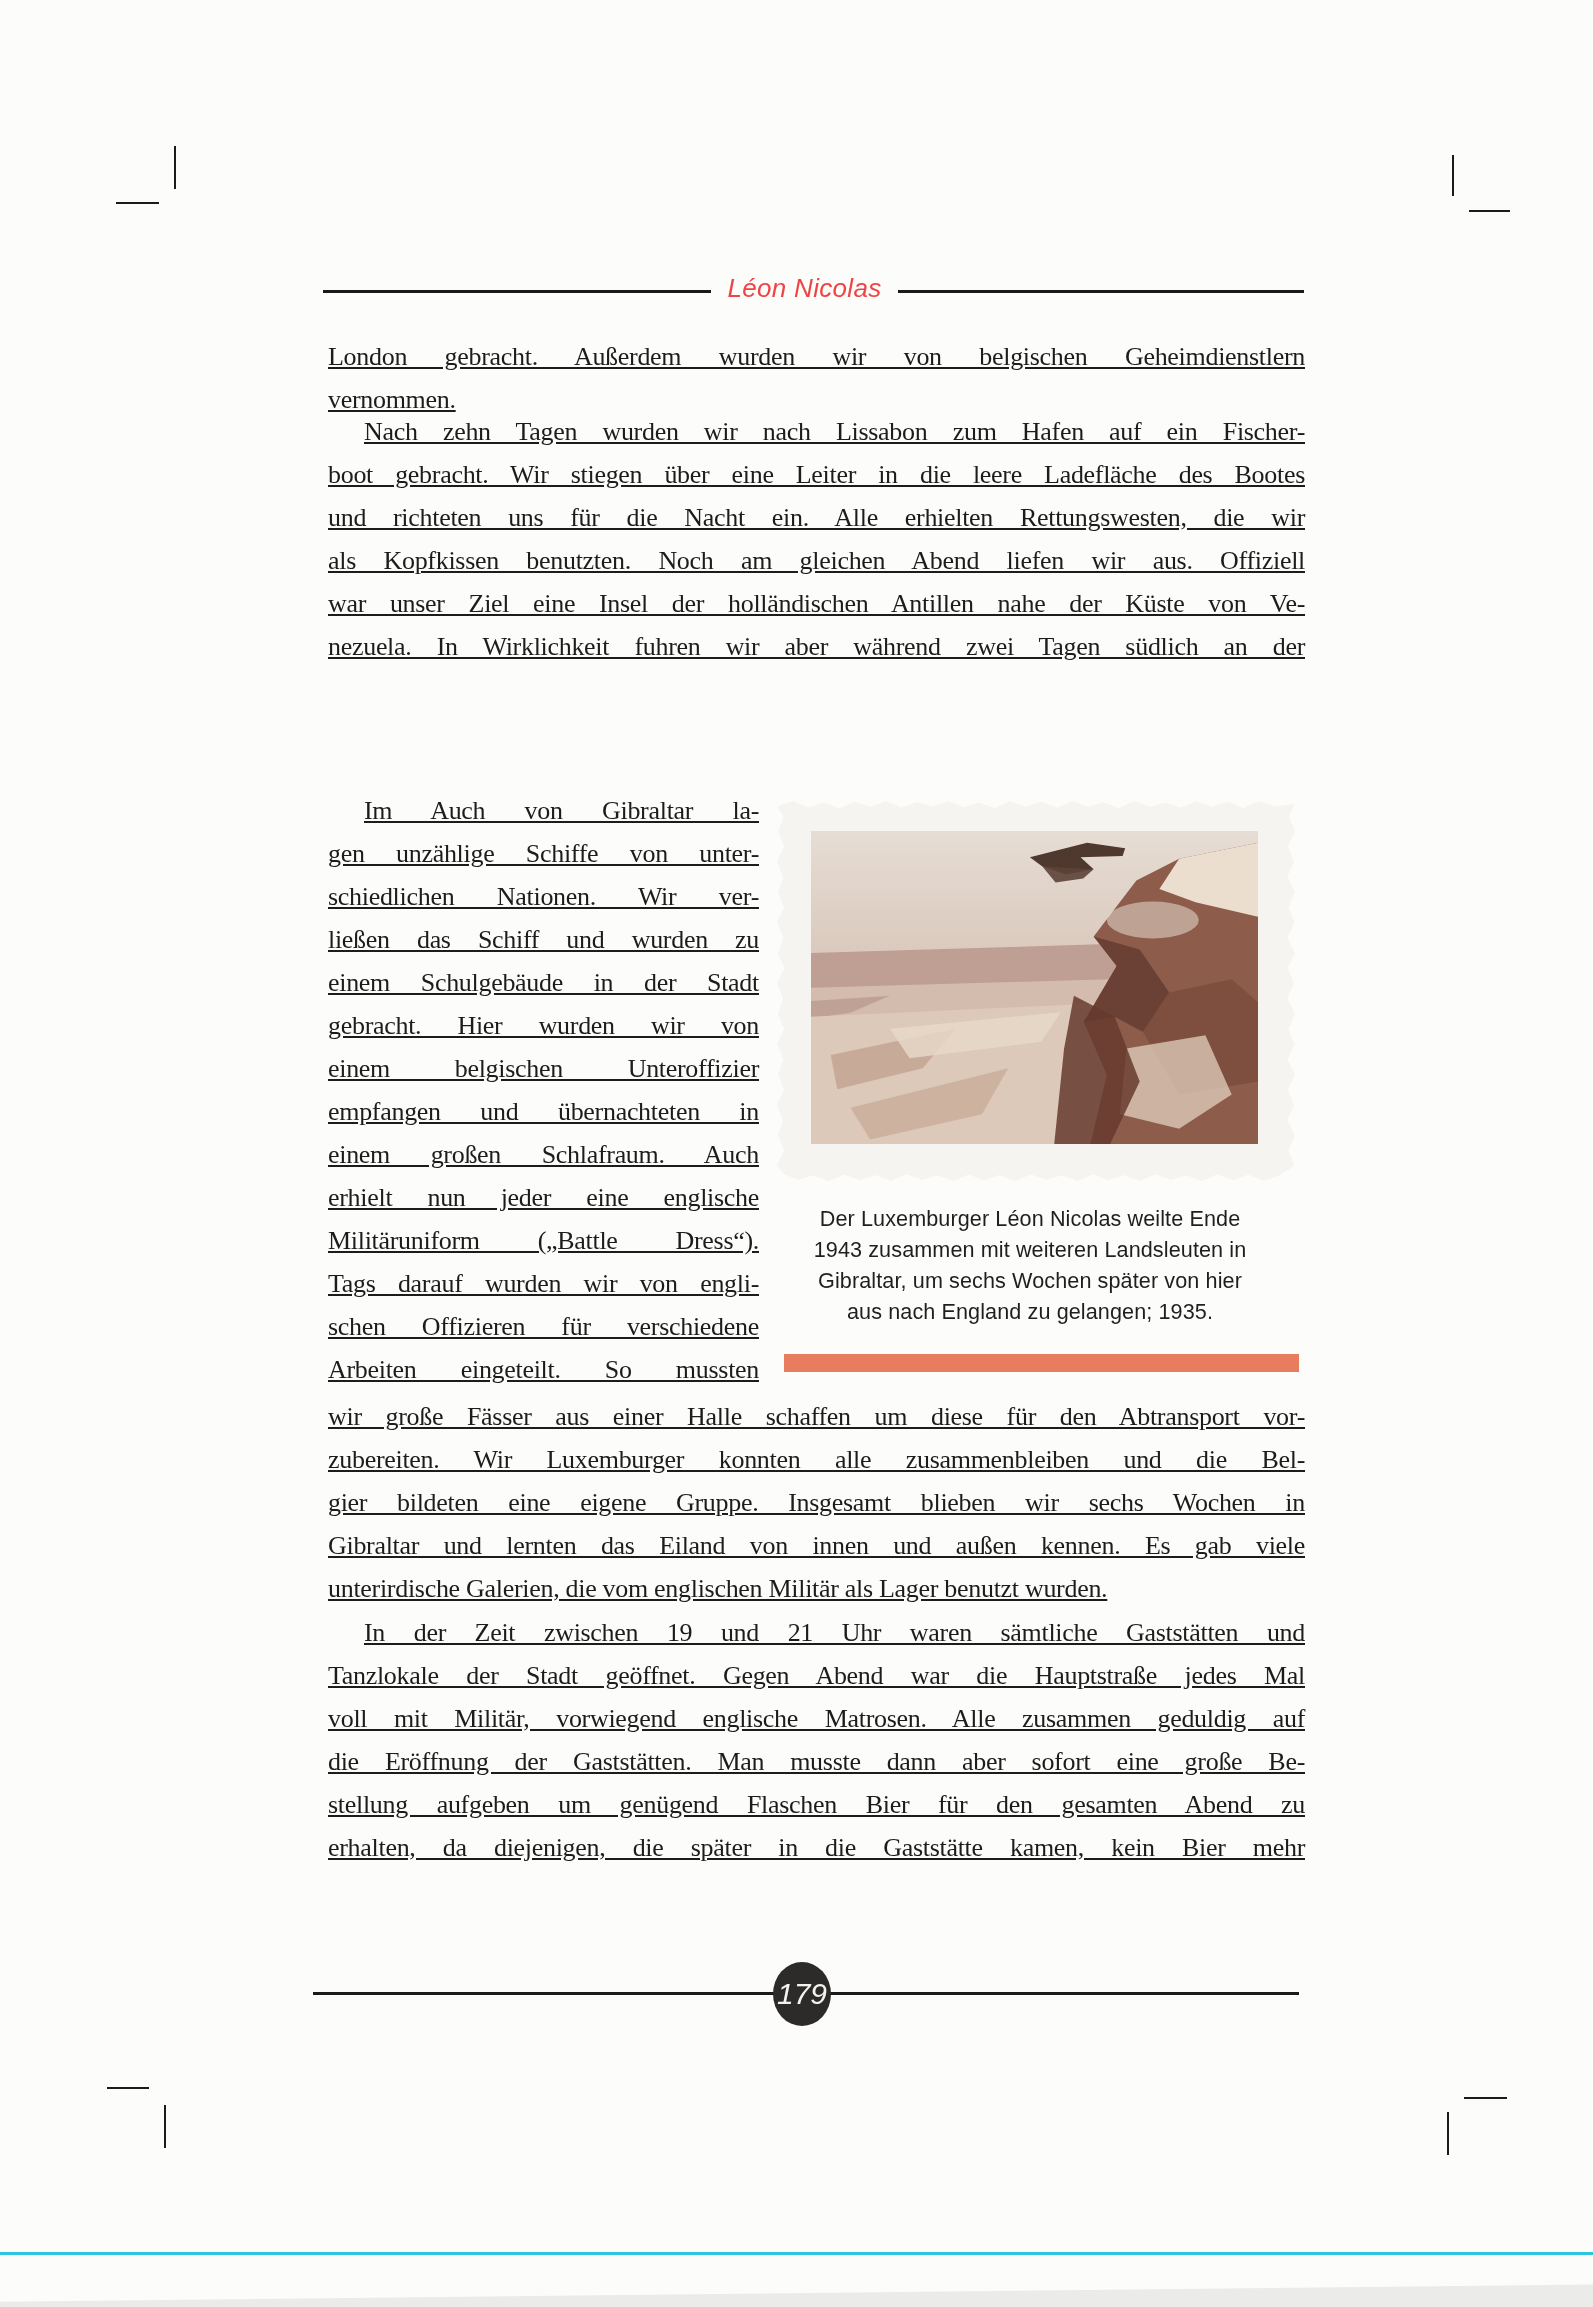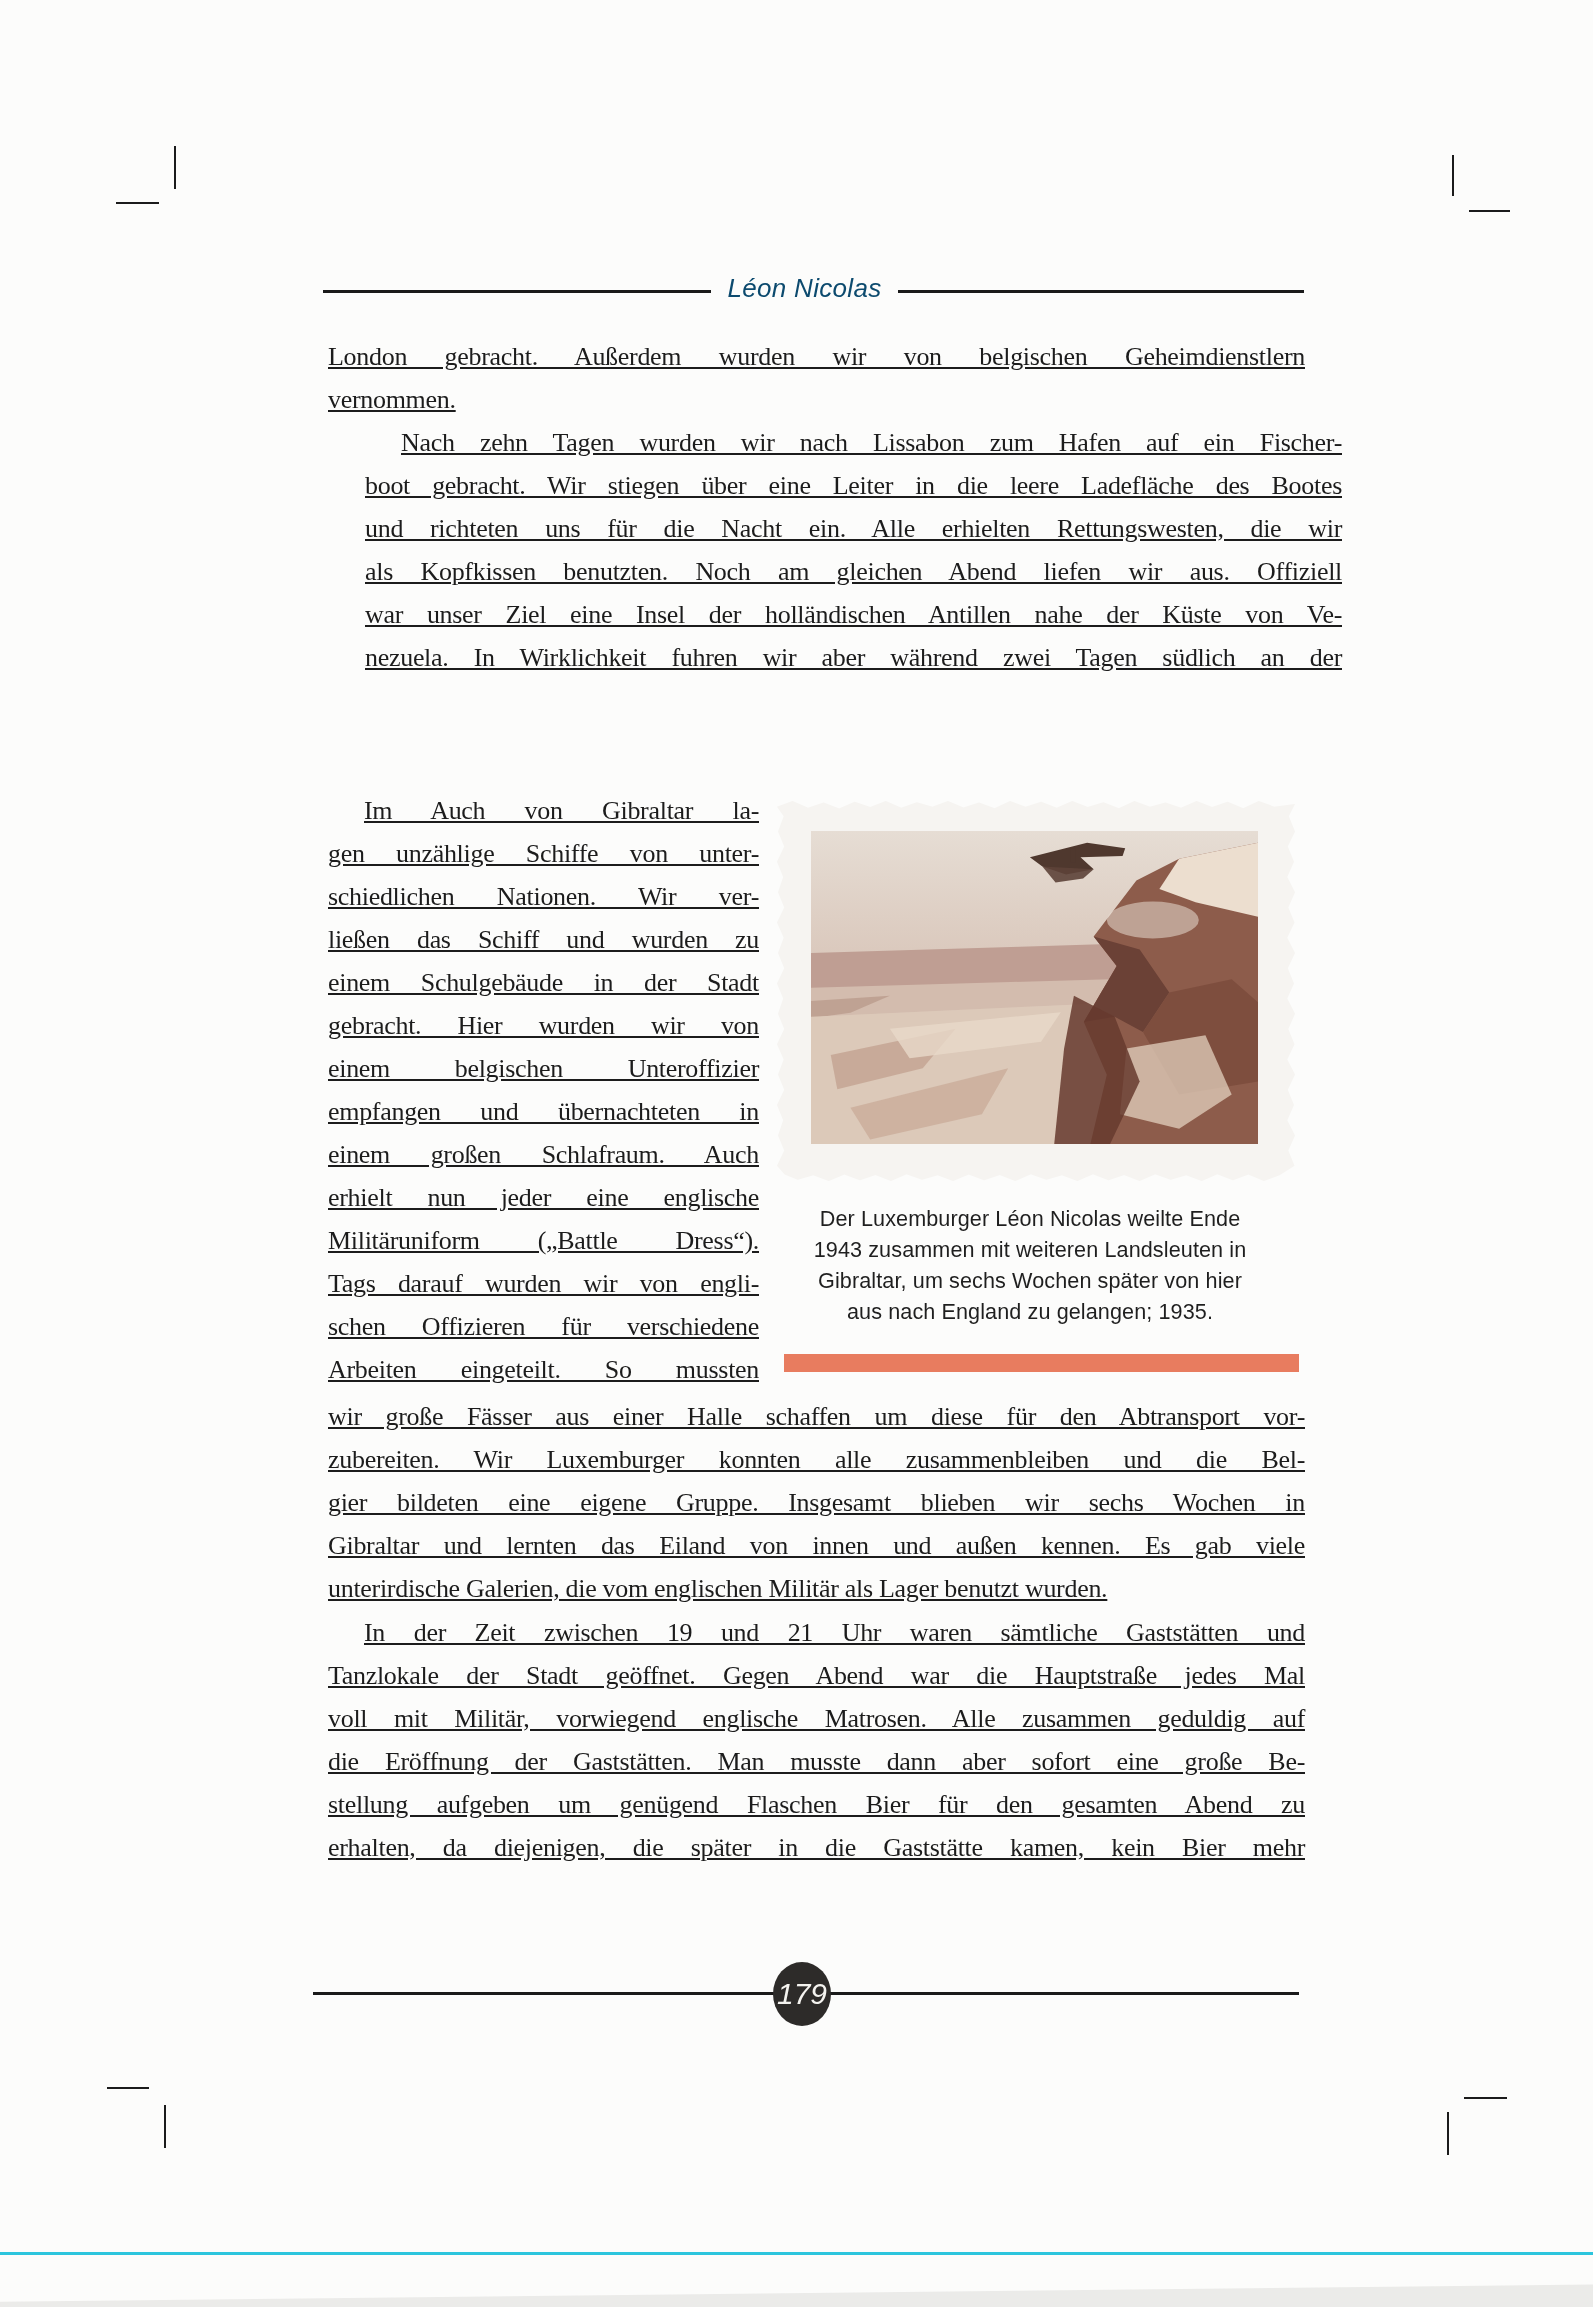--- a/index.html
+++ b/index.html
@@ -5,21 +5,21 @@
   html,body{margin:0;padding:0;background:#e8e8e8;}
   #page{position:relative;width:1594px;height:2307px;background:#fcfcfb;overflow:hidden;
         font-family:"Liberation Serif",serif;color:#1c1c1c;}
 
   
   .mark{position:absolute;background:#1b1b1b;}
 
   
   .hrule{position:absolute;height:2.6px;background:#1a1a1a;top:290px;}
   #header-title{position:absolute;left:711px;top:273px;width:187px;text-align:center;
-        font:italic 26px/31px "Liberation Sans",sans-serif;color:#0c4a6e;letter-spacing:0.3px;}
+        font:italic 26px/31px "Liberation Sans",sans-serif;color:#ef4444;letter-spacing:0.3px;}
 
   
   .textblock{position:absolute;left:328px;width:977px;
         font-size:26px;line-height:43px;letter-spacing:-0.3px;color:#1c1c1c;text-decoration:underline;}
   .line{text-align:justify;text-align-last:justify;white-space:nowrap;}
   .line.last{text-align-last:left;}
   .line.indent{text-indent:36px;}
   #col-left{left:328px;width:431px;}
 
   
@@ -70,21 +70,21 @@
 
   <div class="hrule" style="left:323px;width:388px;"></div>
   <div id="header-title">Léon Nicolas</div>
   <div class="hrule" style="left:898px;width:406px;"></div>
 
   <div class="textblock" style="top:335px;">
     <div class="line">London gebracht. Außerdem wurden wir von belgischen Geheimdienstlern</div>
     <div class="line last">vernommen.</div>
   </div>
 
-  <div class="textblock" style="top:421px;margin-left:37px;">
+  <div class="textblock" style="top:410px;">
     <div class="line indent">Nach zehn Tagen wurden wir nach Lissabon zum Hafen auf ein Fischer-</div>
     <div class="line">boot gebracht. Wir stiegen über eine Leiter in die leere Ladefläche des Bootes</div>
     <div class="line">und richteten uns für die Nacht ein. Alle erhielten Rettungswesten, die wir</div>
     <div class="line">als Kopfkissen benutzten. Noch am gleichen Abend liefen wir aus. Offiziell</div>
     <div class="line">war unser Ziel eine Insel der holländischen Antillen nahe der Küste von Ve-</div>
     <div class="line">nezuela. In Wirklichkeit fuhren wir aber während zwei Tagen südlich an der</div>
   </div>
 
   <div class="textblock" id="col-left" style="top:789px;">
     <div class="line indent">Im Auch von Gibraltar la-</div>

